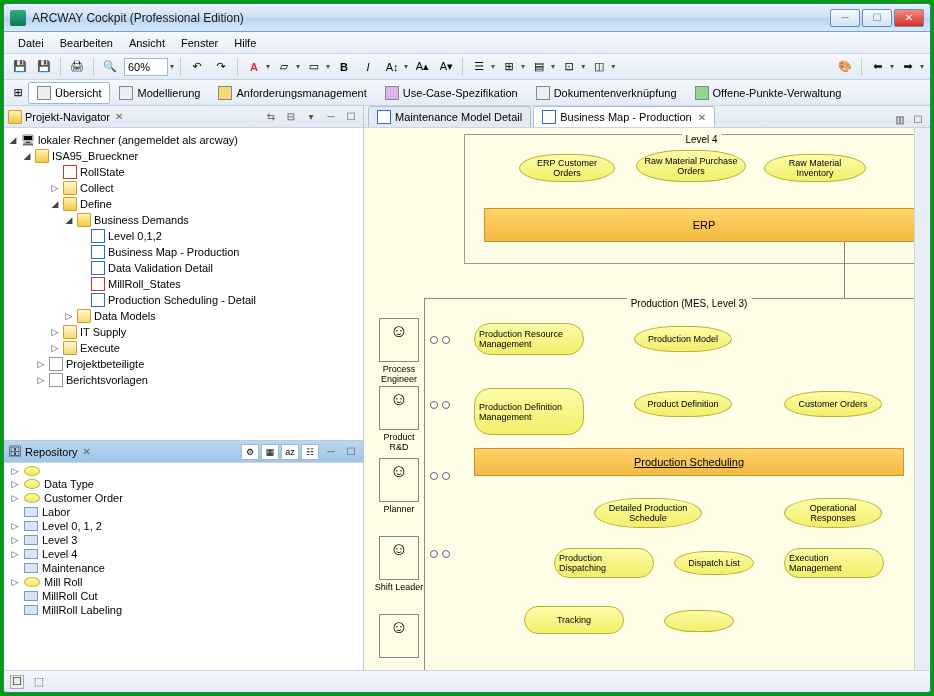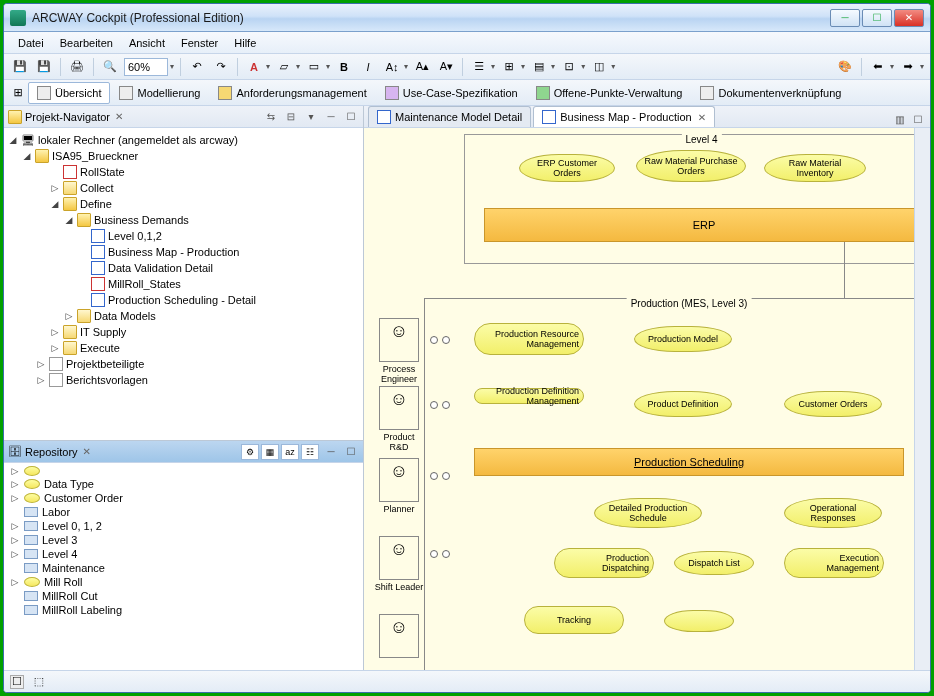--- a/index.html
+++ b/index.html
@@ -51,21 +51,21 @@
   .etab.active { background:#fff; }
   .canvas-wrap { flex:1; display:flex; overflow:hidden; }
   .canvas { flex:1; background:#fffde6; overflow:auto; position:relative; }
   .vscroll { width:16px; background:#e9eef5; border-left:1px solid #c6d5e9; }
   .diagram { position:relative; width:900px; height:640px; }
   .level-box { position:absolute; border:1px solid #999; background:transparent; }
   .level-label { position:absolute; top:-1px; left:50%; transform:translateX(-50%); background:#fffde6; padding:0 4px; font-size:10px; }
   .erp-box { position:absolute; background:linear-gradient(#ffd36b,#f4b940); border:1px solid #c9962b; display:flex;align-items:center;justify-content:center; font-size:11px; }
   .sched-box { position:absolute; background:linear-gradient(#ffd36b,#f4b940); border:1px solid #c9962b; display:flex;align-items:center;justify-content:center; font-size:11px; }
   .node-oval { position:absolute; background:linear-gradient(#fbfca7,#f2ef6a); border:1px solid #b8b23c; border-radius:50%/60%; display:flex;align-items:center;justify-content:center; text-align:center; font-size:9px; padding:2px 4px; }
-  .node-rrect { position:absolute; background:linear-gradient(#fbfca7,#f2ef6a); border:1px solid #b8b23c; border-radius:16px; display:flex;align-items:center;justify-content:center; text-align:right; font-size:9px; padding:2px 4px; }
+  .node-rrect { position:absolute; background:linear-gradient(#fbfca7,#f2ef6a); border:1px solid #b8b23c; border-radius:16px; display:flex;align-items:center;justify-content:center; text-align:left; font-size:9px; padding:2px 4px; }
   .actor { position:absolute; width:50px; text-align:center; font-size:9px; }
   .actor-fig { width:40px;height:44px; margin:0 auto 2px; border:1px solid #888; display:flex;flex-direction:column;align-items:center;justify-content:flex-start; padding-top:2px; background:#fffde6; }
   .stick { font-size:18px; }
   .conn-dot { position:absolute; width:8px;height:8px;border:1px solid #666;border-radius:50%;background:#fff; }
   .statusbar { height:22px; background:linear-gradient(#f4f7fb,#e3ecf6); border-top:1px solid #c6d5e9; display:flex;align-items:center;padding:0 6px; gap:8px; }
   .navy { color:#1a1a1a; }
   .repo-toolbar-icons { display:flex; gap:2px; }
   .repo-ticon { width:18px;height:16px;border:1px solid #9cb8da;background:#fff;display:flex;align-items:center;justify-content:center;font-size:9px; }
   .vline { position:absolute; width:1px; background:#888; }
 </style>
@@ -155,26 +155,26 @@
       </div>
     <div class="persp">
         <div class="persp-icon" style="background:#f6d873"></div>
         <span>Anforderungsmanagement</span>
       </div>
     <div class="persp">
         <div class="persp-icon" style="background:#d7b5f0"></div>
         <span>Use-Case-Spezifikation</span>
       </div>
     <div class="persp">
+        <div class="persp-icon"></div>
+        <span>Dokumentenverknüpfung</span>
+      </div>
+    <div class="persp">
         <div class="persp-icon" style="background:#8fd68f"></div>
         <span>Offene-Punkte-Verwaltung</span>
-      </div>
-    <div class="persp">
-        <div class="persp-icon"></div>
-        <span>Dokumentenverknüpfung</span>
       </div>
   </div>
 
   <div class="content">
 
     <div class="left-col">
 
       <div class="pane-header">
         <span class="pane-title">
             <span class="ticon folder-open"></span>
@@ -394,21 +394,21 @@
                 </div><span>Shift Leader</span></div>
             <div class="actor" style="left:10px;top:486px;">
                 <div class="actor-fig">
                   <span class="stick">☺</span>
                 </div>
               </div>
 
             <div class="node-rrect" style="left:110px;top:195px;width:110px;height:32px;">Production Resource Management</div>
             <div class="node-oval" style="left:270px;top:198px;width:98px;height:26px;text-align:center;">Production Model</div>
 
-            <div class="node-rrect" style="left:110px;top:260px;width:110px;height:16px;">Production Definition Management</div>
+            <div class="node-rrect" style="left:110px;top:260px;width:110px;height:47px;">Production Definition Management</div>
             <div class="node-oval" style="left:270px;top:263px;width:98px;height:26px;">Product Definition</div>
             <div class="node-oval" style="left:420px;top:263px;width:98px;height:26px;">Customer Orders</div>
 
             <div class="sched-box" style="left:110px;top:320px;width:430px;height:28px;text-decoration:underline;">Production Scheduling</div>
 
             <div class="node-oval" style="left:230px;top:370px;width:108px;height:30px;">Detailed Production Schedule</div>
             <div class="node-oval" style="left:420px;top:370px;width:98px;height:30px;">Operational Responses</div>
 
             <div class="node-rrect" style="left:190px;top:420px;width:100px;height:30px;">Production Dispatching</div>
             <div class="node-oval" style="left:310px;top:423px;width:80px;height:24px;">Dispatch List</div>

